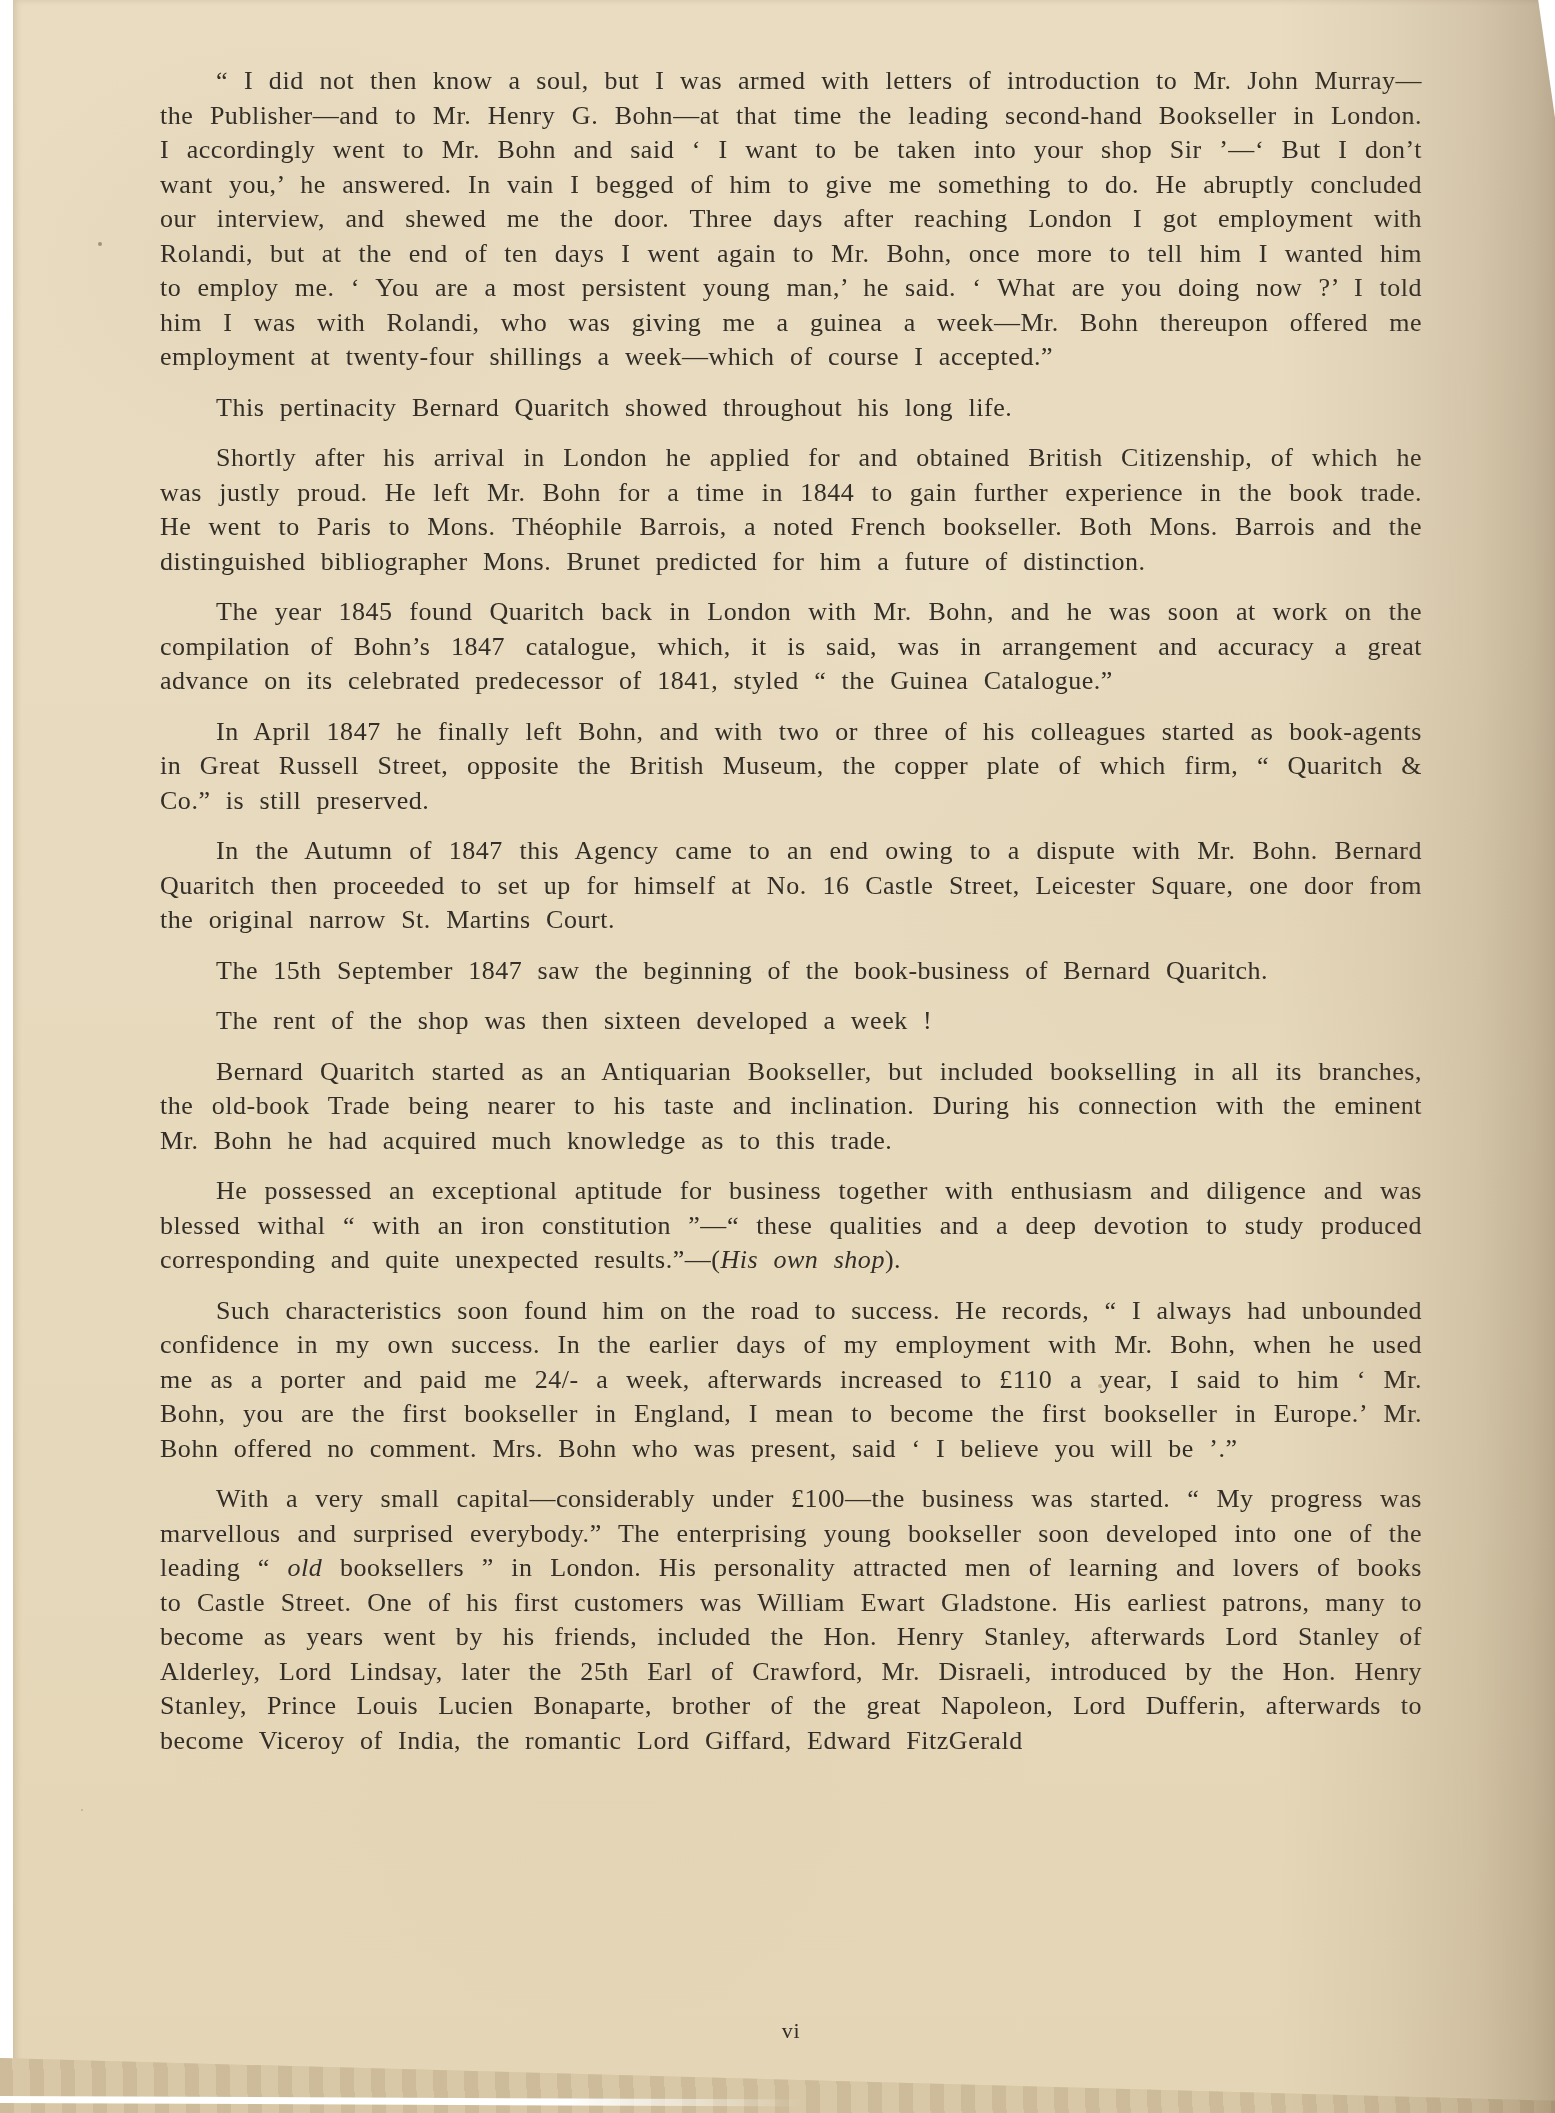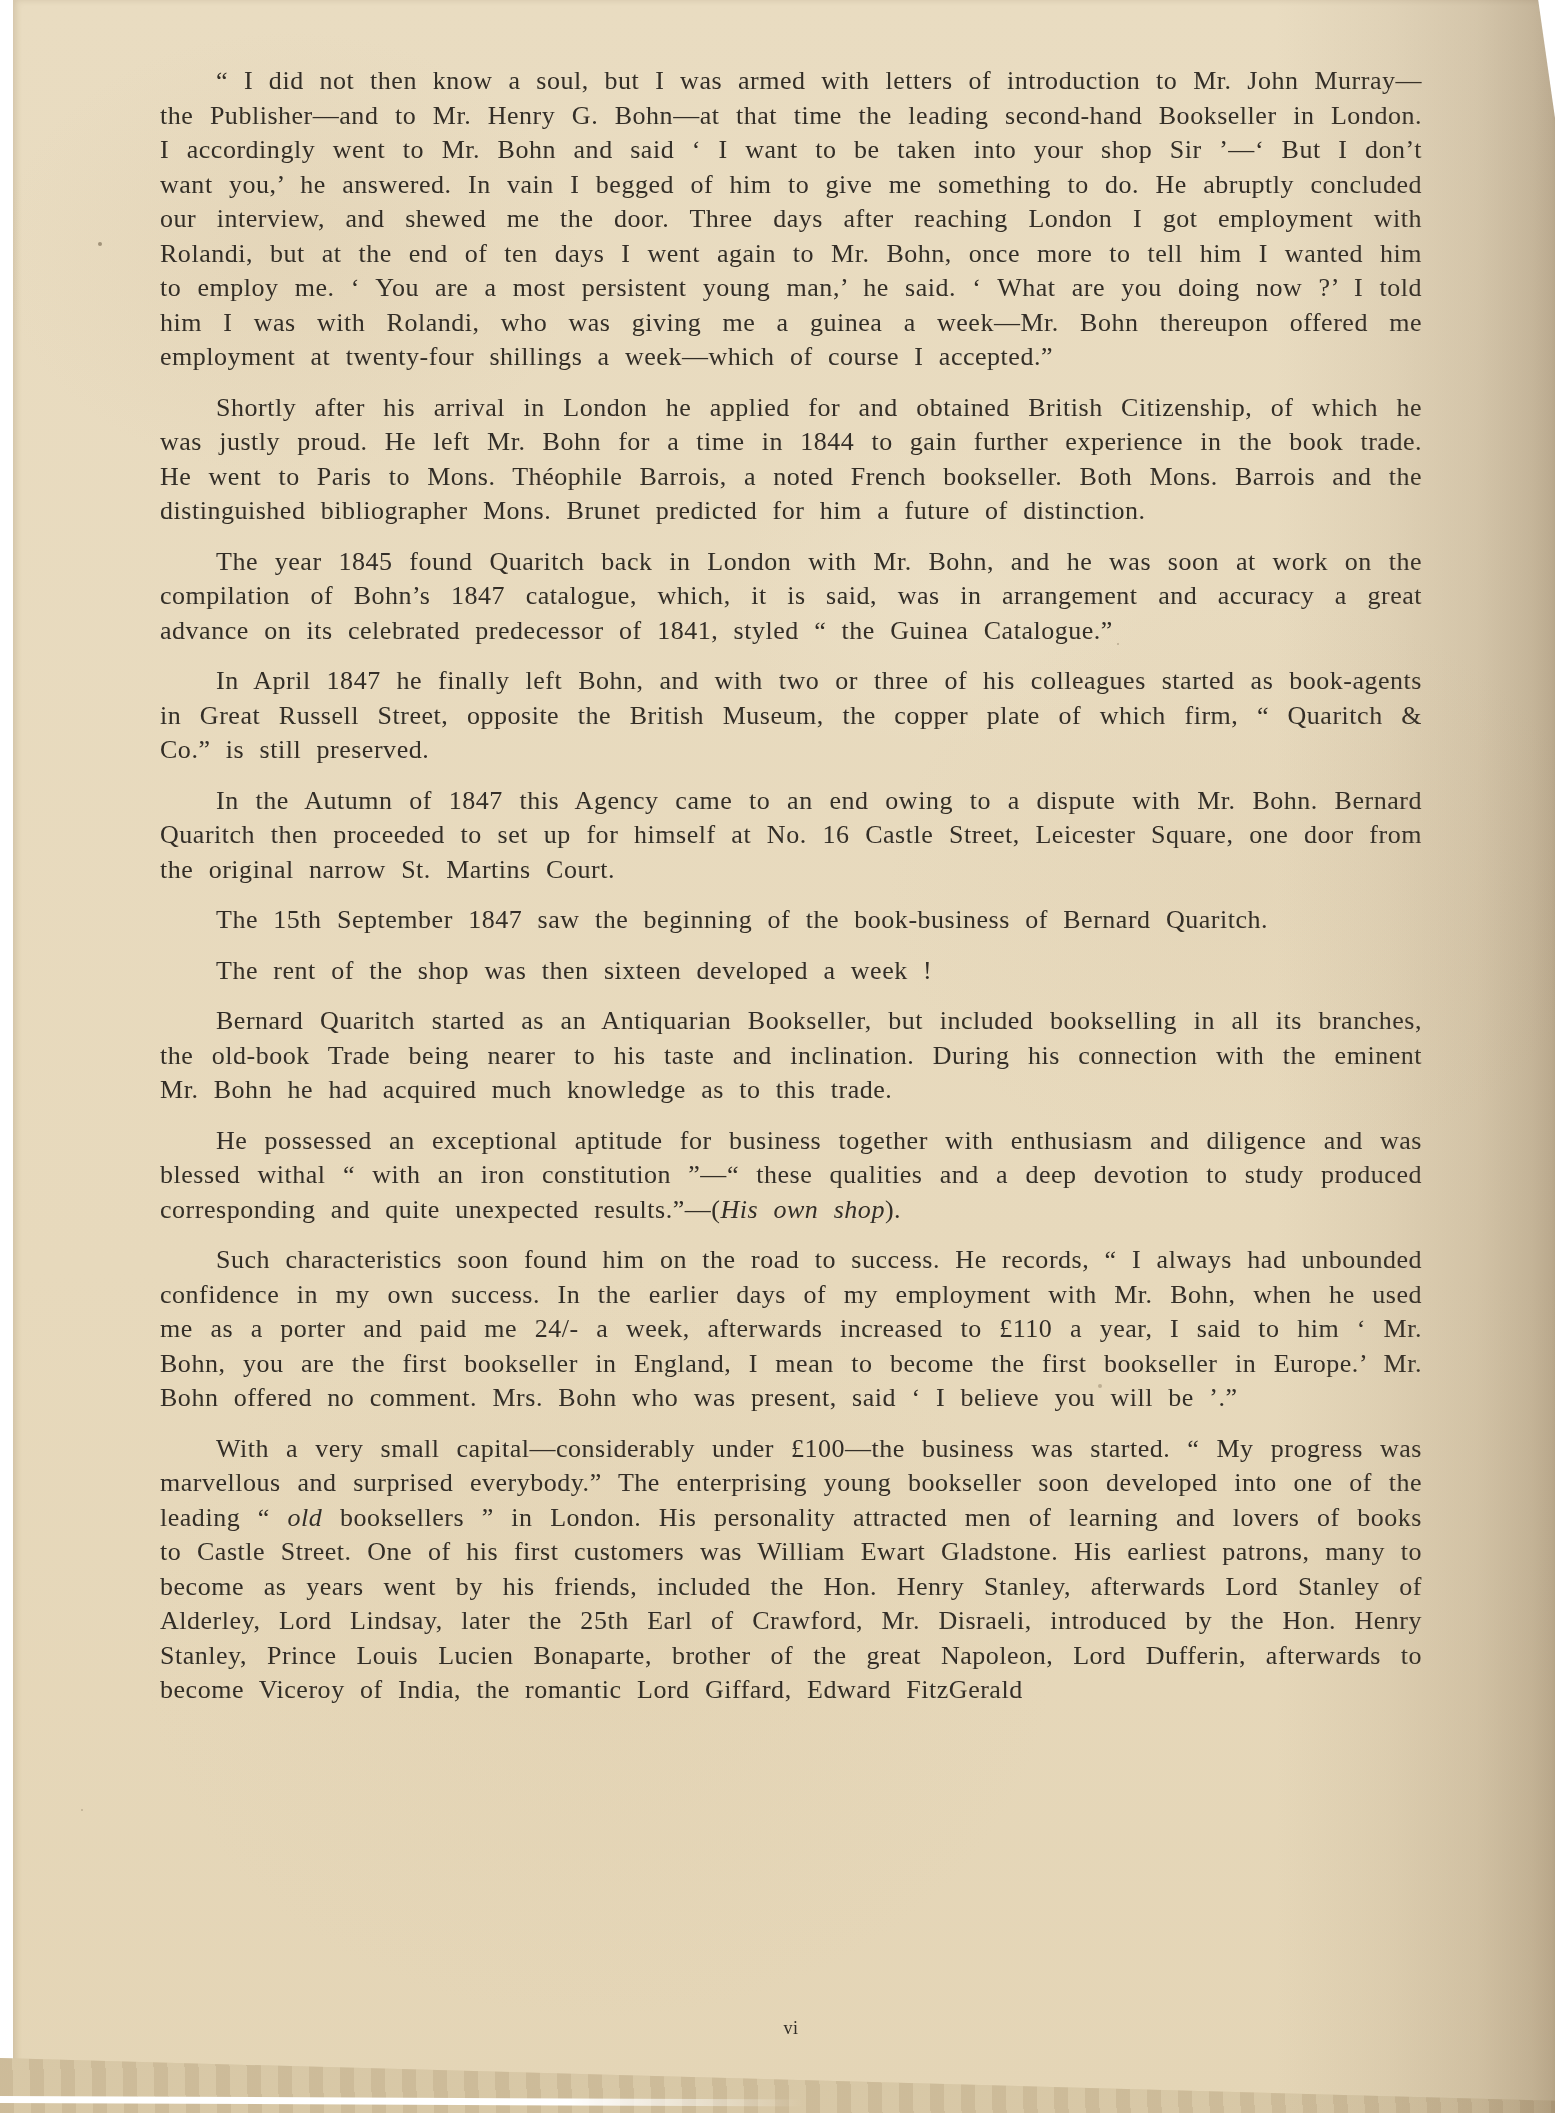--- a/index.html
+++ b/index.html
@@ -129,32 +129,33 @@
   .it {
     font-style: italic;
   }
   .pagenum {
     position: absolute;
     left: 147px;
     top: 2018px;
     width: 1262px;
     text-align: center;
     color: #332e27;
-    font-size: 18px;
+    font-size: 22px;
     letter-spacing: 0.03em;
   }
 </style>
 </head>
 <body>
 
 <div class="scan">
   <div class="paper">
     <div class="specks"></div>
     <div class="textblock">
       <p class="para"><span>“ I did not then know a soul, but I was armed with letters of introduction to Mr. John Murray—the Publisher—and to Mr. Henry G. Bohn—at that time the leading second-hand Bookseller in London.  I accordingly went to Mr. Bohn and said ‘ I want to be taken into your shop Sir ’—‘ But I don’t want you,’ he answered.  In vain I begged of him to give me something to do.  He abruptly concluded our interview, and shewed me the door.  Three days after reaching London I got employment with Rolandi, but at the end of ten days I went again to Mr. Bohn, once more to tell him I wanted him to employ me.  ‘ You are a most persistent young man,’ he said.  ‘ What are you doing now ?’  I told him I was with Rolandi, who was giving me a guinea a week—Mr. Bohn thereupon offered me employment at twenty-four shillings a week—which of course I accepted.”</span></p>
+      <p class="para"><span>This pertinacity Bernard Quaritch showed throughout his long life.</span></p>
       <p class="para"><span>Shortly after his arrival in London he applied for and obtained British Citizenship, of which he was justly proud.  He left Mr. Bohn for a time in 1844 to gain further experience in the book trade.  He went to Paris to Mons. Théophile Barrois, a noted French bookseller.  Both Mons. Barrois and the distinguished bibliographer Mons. Brunet predicted for him a future of distinction.</span></p>
       <p class="para"><span>The year 1845 found Quaritch back in London with Mr. Bohn, and he was soon at work on the compilation of Bohn’s 1847 catalogue, which, it is said, was in arrangement and accuracy a great advance on its celebrated predecessor of 1841, styled “ the Guinea Catalogue.”</span></p>
       <p class="para"><span>In April 1847 he finally left Bohn, and with two or three of his colleagues started as book-agents in Great Russell Street, opposite the British Museum, the copper plate of which firm, “ Quaritch &amp; Co.” is still preserved.</span></p>
       <p class="para"><span>In the Autumn of 1847 this Agency came to an end owing to a dispute with Mr. Bohn. Bernard Quaritch then proceeded to set up for himself at No. 16 Castle Street, Leicester Square, one door from the original narrow St. Martins Court.</span></p>
       <p class="para"><span>The 15th September 1847 saw the beginning of the book-business of Bernard Quaritch.</span></p>
       <p class="para"><span>The rent of the shop was then sixteen developed a week !</span></p>
       <p class="para"><span>Bernard Quaritch started as an Antiquarian Bookseller, but included bookselling in all its branches, the old-book Trade being nearer to his taste and inclination.  During his connection with the eminent Mr. Bohn he had acquired much knowledge as to this trade.</span></p>
       <p class="para"><span>He possessed an exceptional aptitude for business together with enthusiasm and diligence and was blessed withal “ with an iron constitution ”—“ these qualities and a deep devotion to study produced corresponding and quite unexpected results.”—(</span><span class="it">His own shop</span><span>).</span></p>
       <p class="para"><span>Such characteristics soon found him on the road to success.  He records, “ I always had unbounded confidence in my own success.  In the earlier days of my employment with Mr. Bohn, when he used me as a porter and paid me 24/- a week, afterwards increased to £110 a year, I said to him ‘ Mr. Bohn, you are the first bookseller in England, I mean to become the first bookseller in Europe.’  Mr. Bohn offered no comment.  Mrs. Bohn who was present, said ‘ I believe you will be ’.”</span></p>
       <p class="para"><span>With a very small capital—considerably under £100—the business was started.  “ My progress was marvellous and surprised everybody.”  The enterprising young bookseller soon developed into one of the leading “ </span><span class="it">old</span><span> booksellers ” in London.  His personality attracted men of learning and lovers of books to Castle Street.  One of his first customers was William Ewart Gladstone.  His earliest patrons, many to become as years went by his friends, included the Hon. Henry Stanley, afterwards Lord Stanley of Alderley, Lord Lindsay, later the 25th Earl of Crawford, Mr. Disraeli, introduced by the Hon. Henry Stanley, Prince Louis Lucien Bonaparte, brother of the great Napoleon, Lord Dufferin, afterwards to become Viceroy of India, the romantic Lord Giffard, Edward FitzGerald</span></p>

